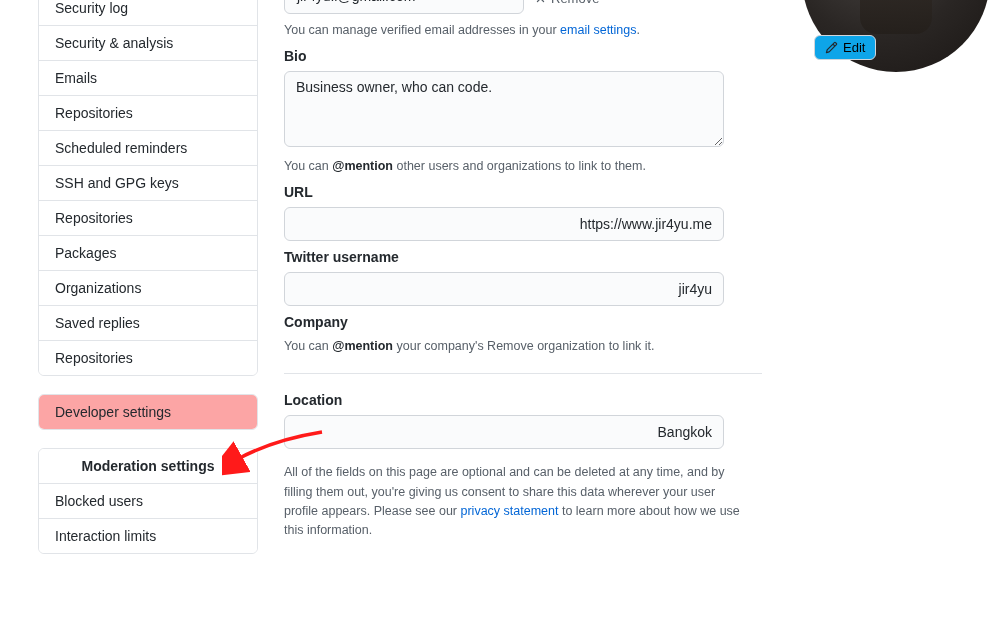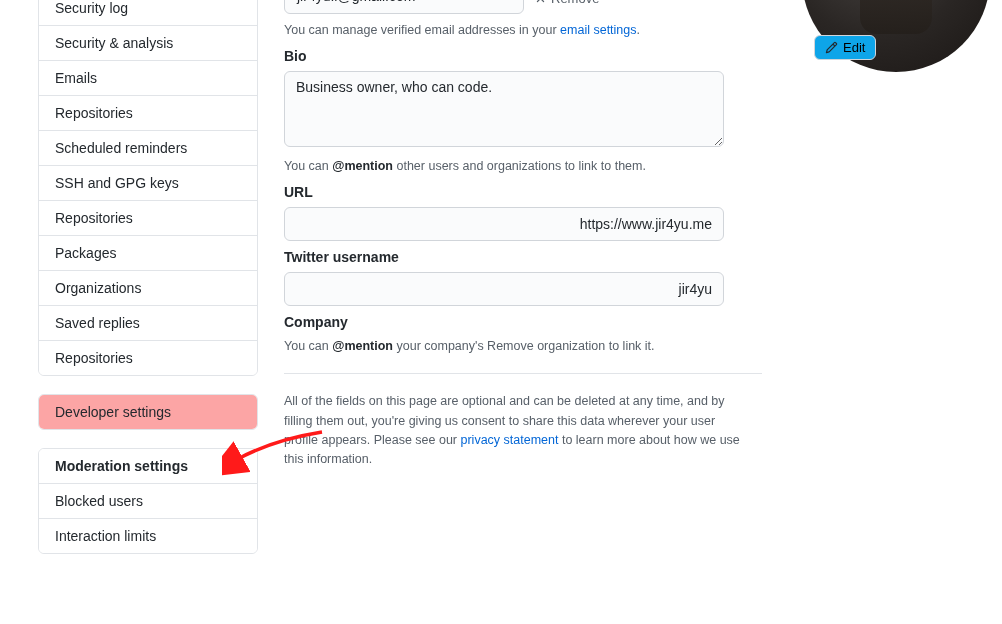--- a/index.html
+++ b/index.html
@@ -38,20 +38,21 @@
     background: #fff;
   }
   .nav-item:last-child { border-bottom: none; }
   .nav-item.hover { background: #fca5a5; }
   .nav-header {
     display: block;
     padding: 9px 16px;
     font-weight: 600;
     border-bottom: 1px solid #e1e4e8;
     background: #fff;
+    text-align: center;
   }
   .main {
     flex: 1;
     padding-left: 26px;
     margin-top: -18px;
     max-width: 506px;
   }
   .select-wrap {
     display: flex;
     align-items: center;
@@ -232,20 +233,24 @@
 
     <div class="form-group">
       <label class="label">Company</label>
       <p class="help-text">
         <span>You can </span><span class="mention">@mention</span><span> your company's Remove organization to link it.</span>
       </p>
     </div>
 
     <hr class="sep">
 
+    <div class="form-group" style="margin-top:0">
+      <label class="label">Location</label>
+      <input class="input" value="Bangkok" style="">
+    </div>
 
     <p class="note">
       <span>All of the fields on this page are optional and can be deleted at any time, and by filling them out, you're giving us consent to share this data wherever your user profile appears. Please see our </span><a href="#">privacy statement</a><span> to learn more about how we use this information.</span>
     </p>
 
   </main>
 </div>
 
 <div class="avatar-region">
   <div class="avatar"></div>

